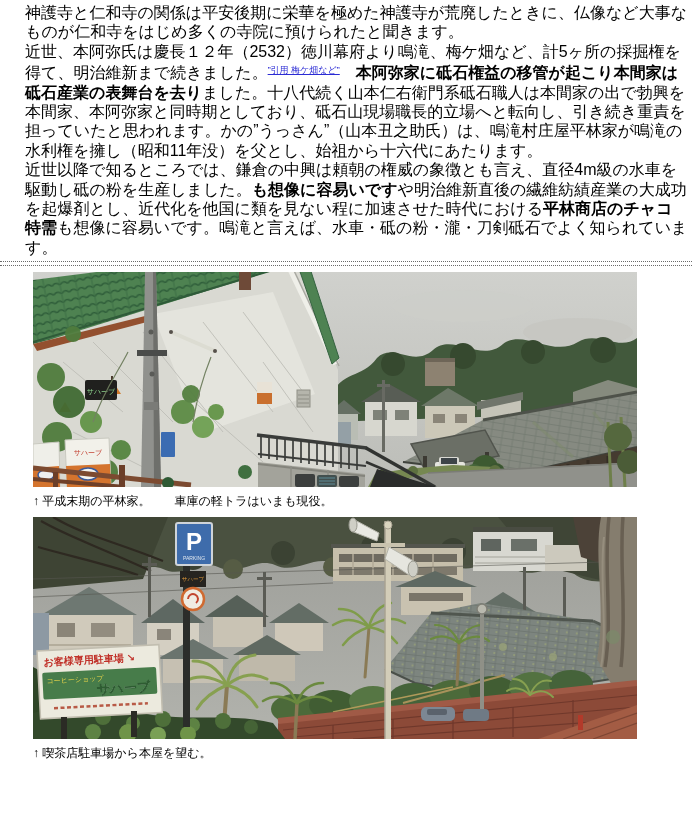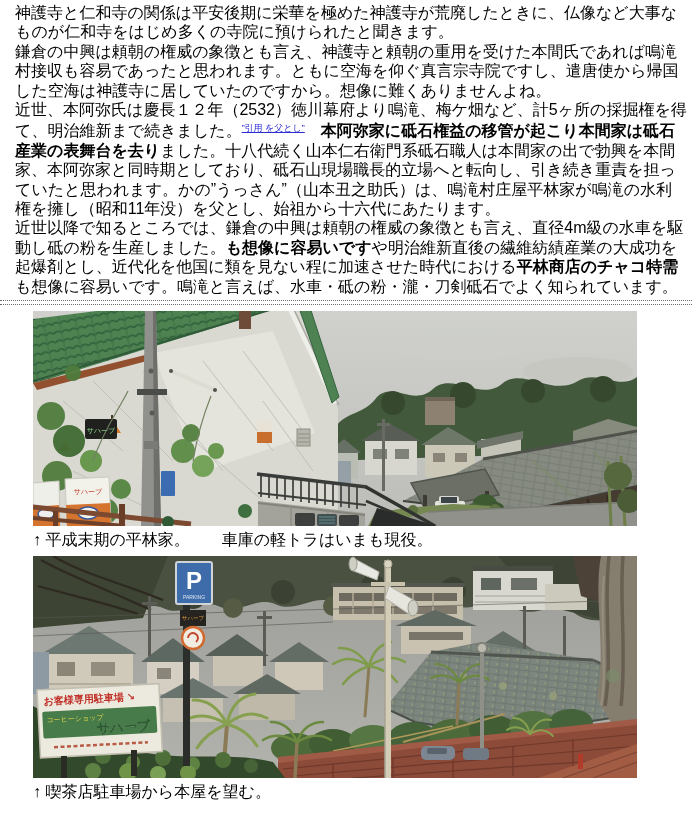--- a/index.html
+++ b/index.html
@@ -1,37 +1,36 @@
 <!DOCTYPE html>
 <html><head>
 <meta charset="utf-8">
 <style>
   html,body{margin:0;padding:0;background:#ffffff;}
   body{width:692px;height:825px;overflow:hidden;color:#000;
        font-family:"Liberation Sans","DejaVu Sans",sans-serif;}
-  .article{padding:3px 4px 0 15px;font-size:16px;line-height:19.4px;
+  .article{padding:3px 4px 0 25px;font-size:16px;line-height:19.4px;
            word-break:break-all;overflow-wrap:break-word;}
   .article p{margin:0;}
   .article strong{font-weight:bold;}
   .cite{font-size:9px;color:#2b2bd4;text-decoration:underline;
         vertical-align:5px;letter-spacing:0;}
   .after-cite{margin-left:16px;}
   .divider{margin-top:4px;height:3px;border-top:1px dotted #6a6a6a;
            border-bottom:1px dotted #6a6a6a;}
   .photo{margin:6px 0 0 33px;width:604px;display:block;line-height:0;}
   .photo svg{display:block;}
-  .caption{margin:4px 0 0 33px;font-size:16px;line-height:20px;}
+  .caption{margin:4px 0 0 33px;font-size:12px;line-height:20px;}
 </style>
 </head>
 <body>
 
 <div class="article">
   <p><span>神護寺と仁和寺の関係は平安後期に栄華を極めた神護寺が荒廃したときに、仏像など大事なものが仁和寺をはじめ多くの寺院に預けられたと聞きます。</span></p>
-  <p><span>鎌倉の中興は頼朝の権威の象徴とも言え、神護寺と頼朝の重用を受けた本間氏であれば鳴滝村接収も容易であったと思われます。ともに空海を仰ぐ真言宗寺院ですし、遣唐使から帰国した空海は神護寺に居していたのですから。想像に難くありませんよね。</span></p>
-  <p><span>近世、本阿弥氏は慶長１２年（2532）徳川幕府より鳴滝、梅ケ畑など、計5ヶ所の採掘権を得て、明治維新まで続きました。</span><a href="#" class="cite">”引用 を父とし”</a><strong class="after-cite">本阿弥家に砥石権益の移管が起こり本間家は砥石産業の表舞台を去り</strong><span>ました。十八代続く山本仁右衛門系砥石職人は本間家の出で勃興を本間家、本阿弥家と同時期としており、砥石山現場職長的立場へと転向し、引き続き重責を担っていたと思われます。かの”うっさん”（山本丑之助氏）は、鳴滝村庄屋平林家が鳴滝の水利権を擁し（昭和11年没）を父とし、始祖から十六代にあたります。</span></p>
+  <p><span>近世、本阿弥氏は慶長１２年（2532）徳川幕府より鳴滝、梅ケ畑など、計5ヶ所の採掘権を得て、明治維新まで続きました。</span><a href="#" class="cite">”引用 梅ケ畑など”</a><strong class="after-cite">本阿弥家に砥石権益の移管が起こり本間家は砥石産業の表舞台を去り</strong><span>ました。十八代続く山本仁右衛門系砥石職人は本間家の出で勃興を本間家、本阿弥家と同時期としており、砥石山現場職長的立場へと転向し、引き続き重責を担っていたと思われます。かの”うっさん”（山本丑之助氏）は、鳴滝村庄屋平林家が鳴滝の水利権を擁し（昭和11年没）を父とし、始祖から十六代にあたります。</span></p>
   <p><span>近世以降で知るところでは、鎌倉の中興は頼朝の権威の象徴とも言え、直径4m級の水車を駆動し砥の粉を生産しました。</span><strong>も想像に容易いです</strong><span>や明治維新直後の繊維紡績産業の大成功を起爆剤とし、近代化を他国に類を見ない程に加速させた時代における</span><strong>平林商店のチャコ特需</strong><span>も想像に容易いです。鳴滝と言えば、水車・砥の粉・瀧・刀剣砥石でよく知られています。</span></p>
 </div>
 
 <div class="divider"></div>
 
 <div class="photo">
 <svg width="604" height="215" viewBox="0 0 604 215" xmlns="http://www.w3.org/2000/svg">
   <defs>
     <linearGradient id="sky1" x1="0" y1="0" x2="0" y2="1">
       <stop offset="0" stop-color="#d0d1cd"></stop>

